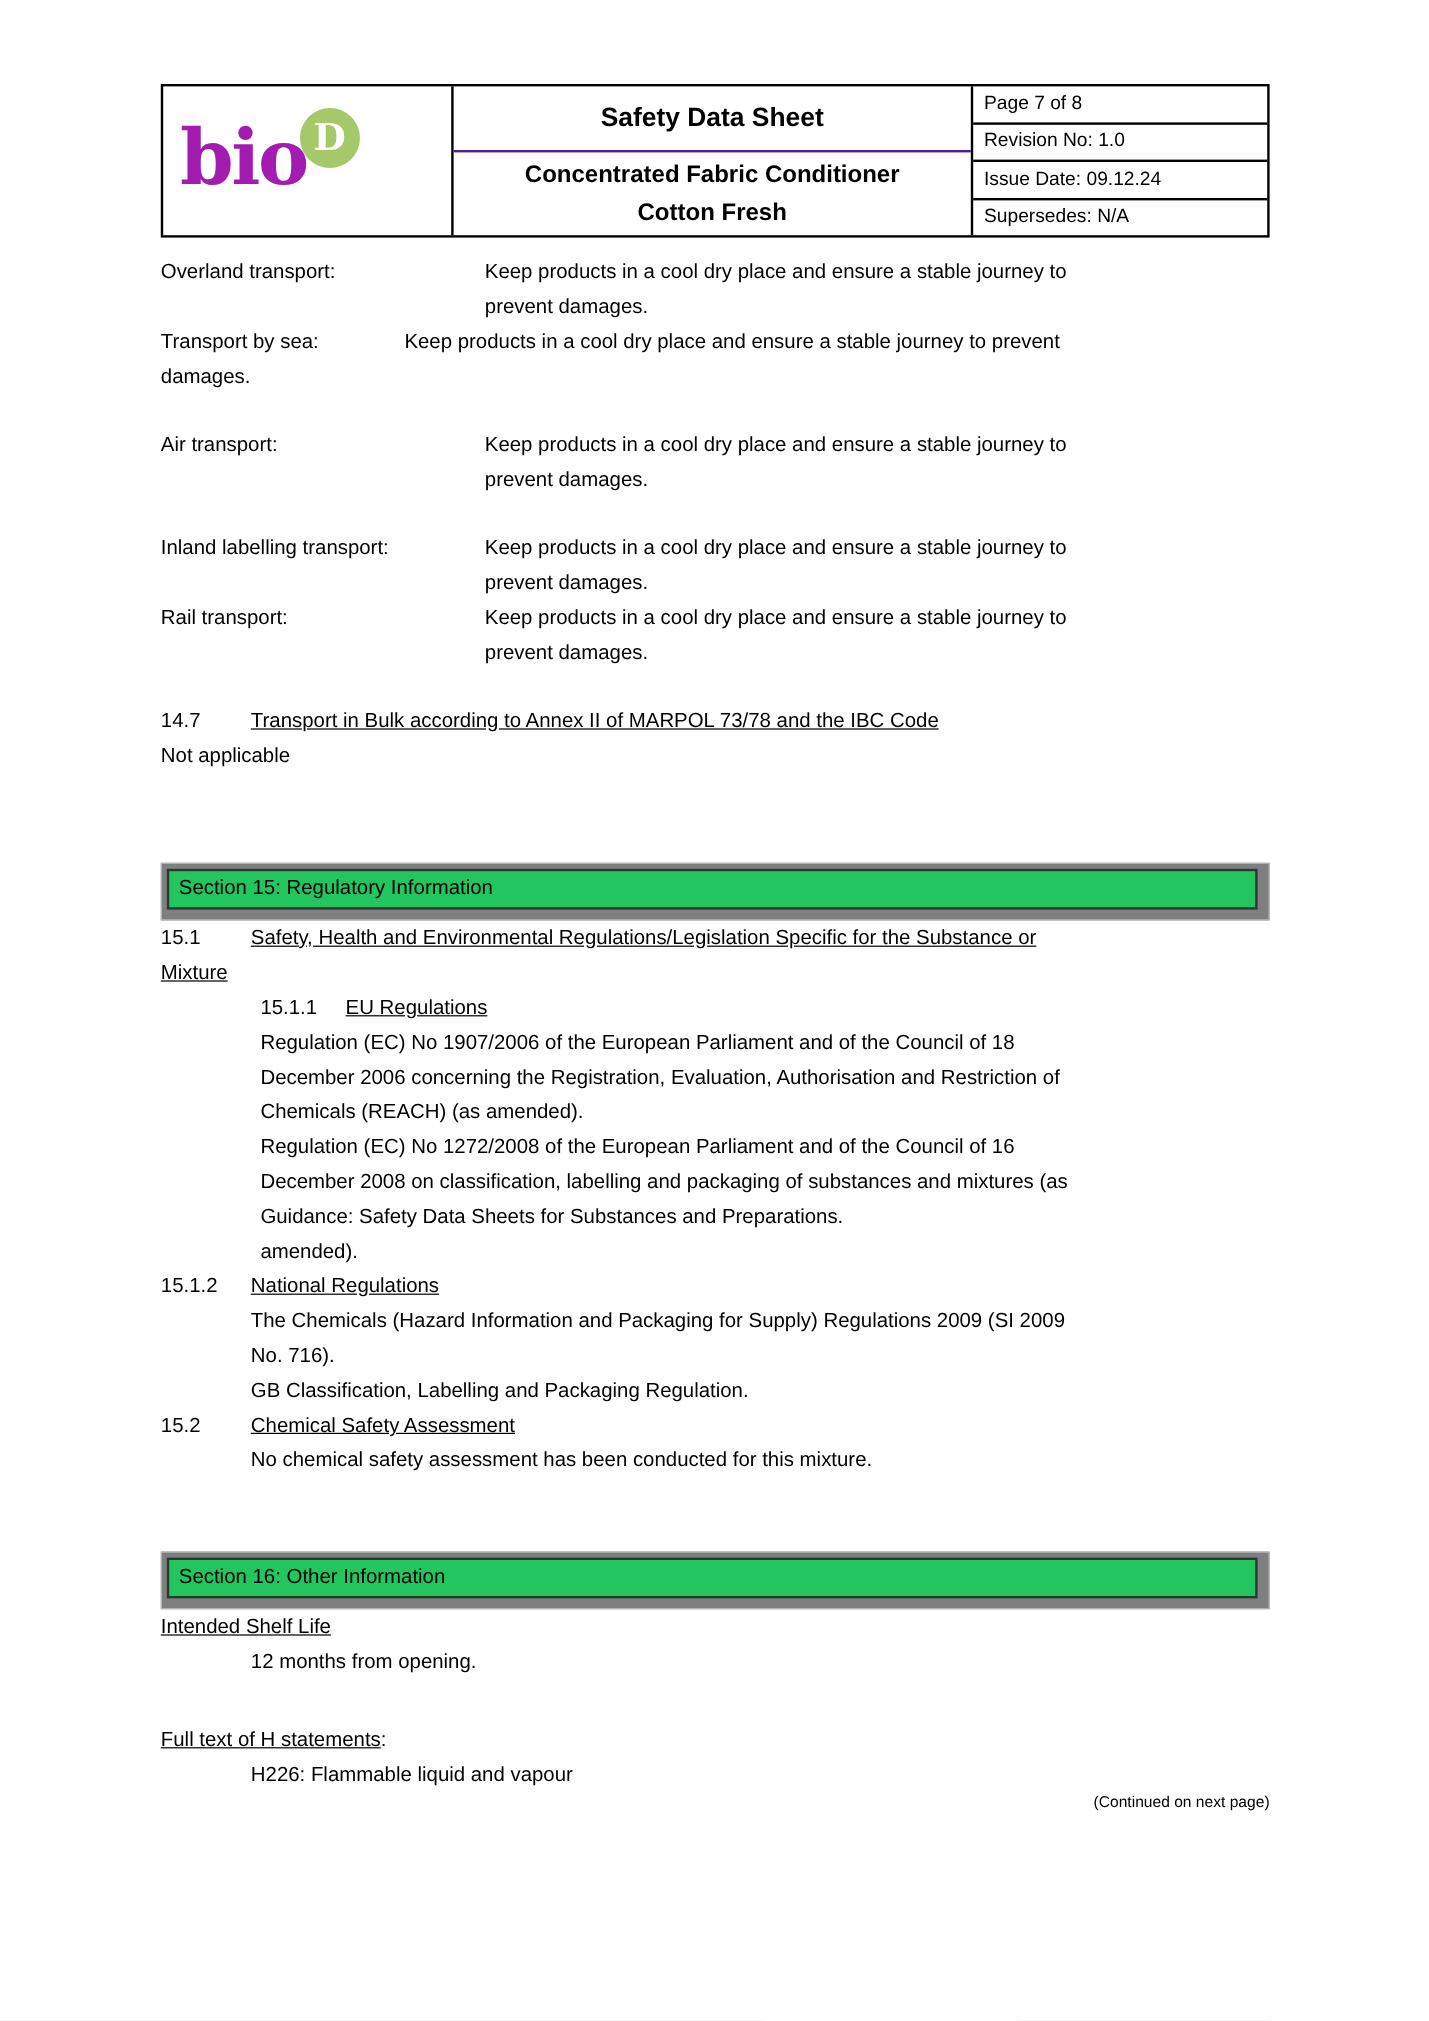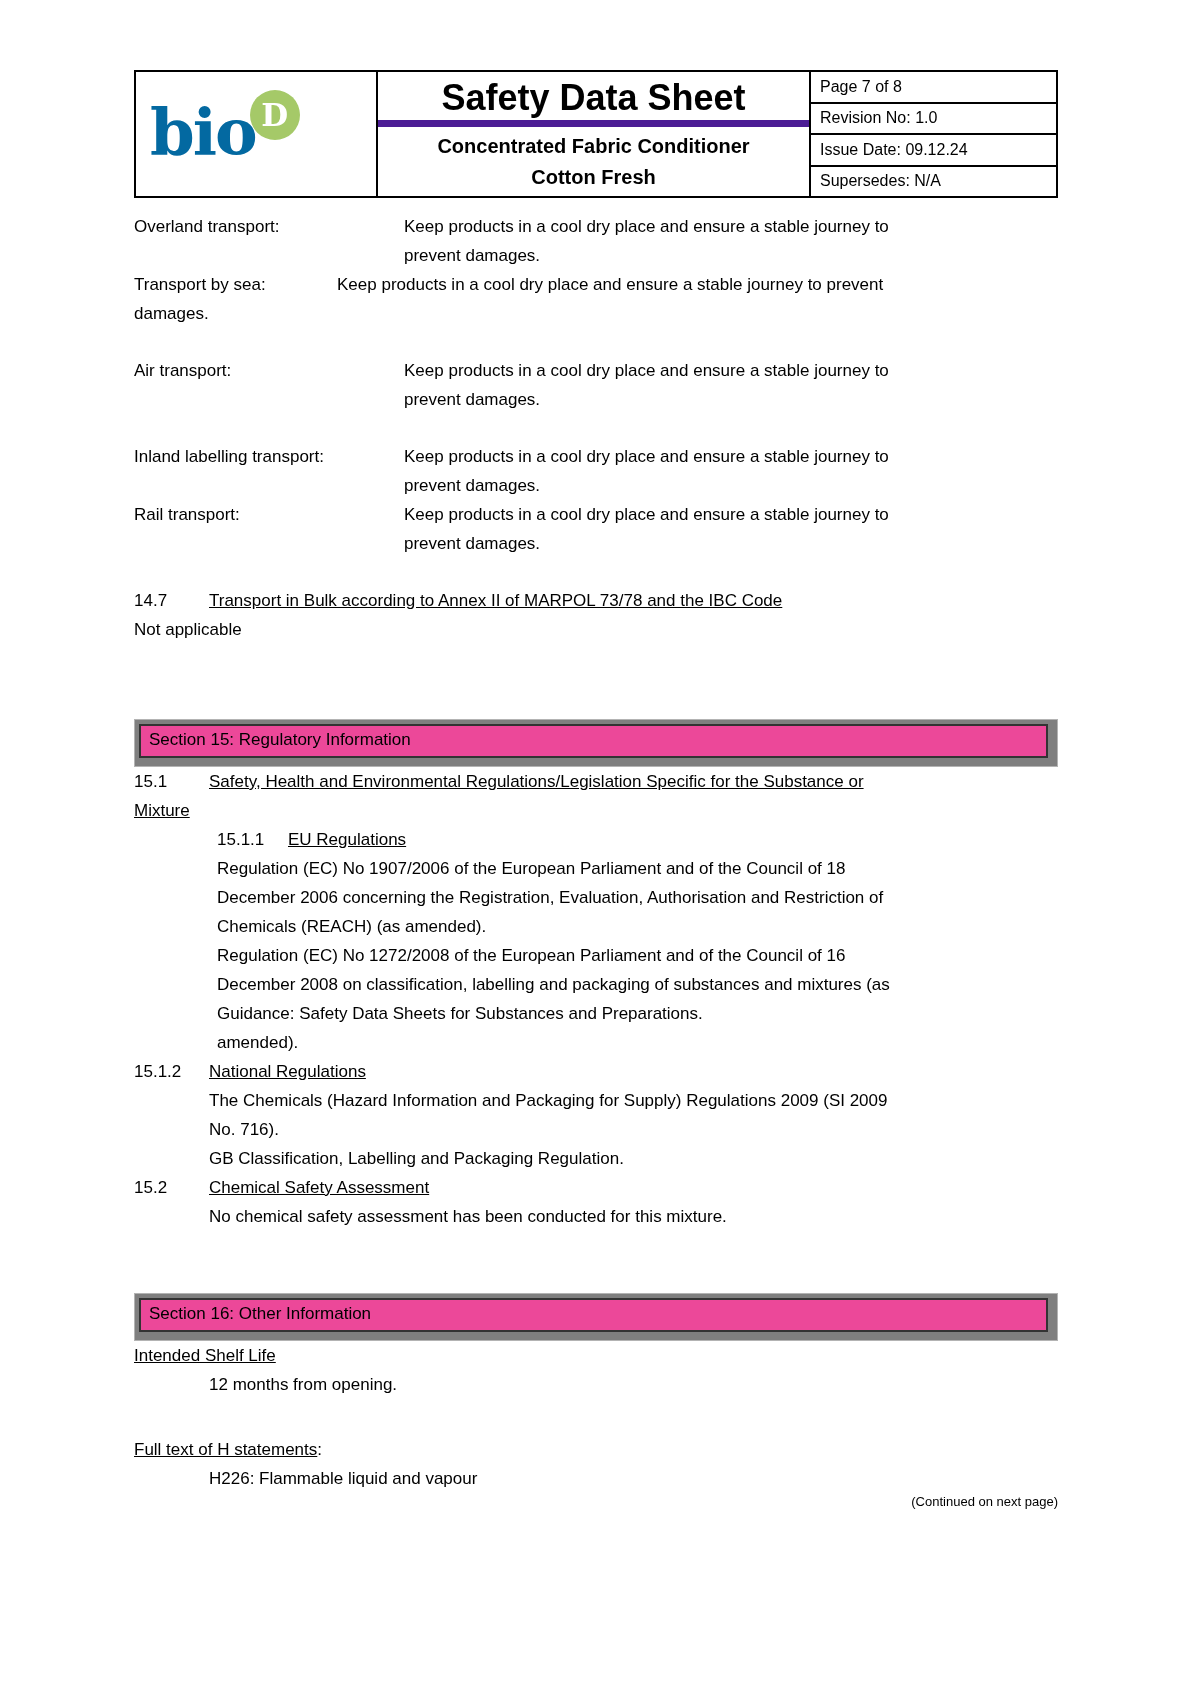--- a/index.html
+++ b/index.html
@@ -7,47 +7,47 @@
     width:1191px; height:1684px; background:#ffffff; margin:0 auto;
     font-family:"Liberation Sans", sans-serif; font-size:17px; color:#000;
     box-sizing:border-box; padding:70px 133px 0 134px; position:relative; overflow:hidden;
   }
   .line { line-height:29px; white-space:nowrap; }
   .u { text-decoration:underline; }
   
   .hdr { display:flex; border:2px solid #000; height:128px; box-sizing:border-box; }
   .hdr-logo-cell { width:240px; display:flex; align-items:center; padding-left:14px; box-sizing:border-box; }
   .logo { white-space:nowrap; line-height:1; }
-  .logo-bio { font-family:"DejaVu Serif", serif; font-weight:bold; font-size:64px; color:#0369a1; letter-spacing:-2px; }
+  .logo-bio { font-family:"DejaVu Serif", serif; font-weight:bold; font-size:64px; color:#a21caf; letter-spacing:-2px; }
   .logo-d {
     display:inline-block; width:50px; height:50px; border-radius:50%;
     background:#a5c968; color:#fff; text-align:center; line-height:50px;
     font-family:"DejaVu Serif", serif; font-weight:bold; font-size:31px;
     position:relative; top:-28px; margin-left:-6px;
   }
   .hdr-mid { width:435px; border-left:2px solid #000; border-right:2px solid #000; box-sizing:border-box; display:flex; flex-direction:column; }
-  .hdr-title { height:55px; line-height:52px; text-align:center; font-weight:bold; font-size:36px; border-bottom:7px solid #4c1d95; box-sizing:border-box; }
+  .hdr-title { height:55px; line-height:52px; text-align:center; font-weight:bold; font-size:22px; border-bottom:2px solid #4c1d95; box-sizing:border-box; }
   .hdr-product { flex:1; text-align:center; font-weight:bold; font-size:20px; line-height:31px; display:flex; flex-direction:column; justify-content:center; }
   .hdr-meta { flex:1; display:flex; flex-direction:column; }
   .meta-row { flex:1; padding-left:9px; font-size:16px; display:flex; align-items:center; border-top:2px solid #000; }
   .meta-row.first { border-top:none; }
   
   .transport { margin-top:14px; }
   .trow { display:grid; grid-template-columns:270px 1fr; }
   .trow .tlabel { line-height:29px; }
   .trow .tvalue div { line-height:29px; white-space:nowrap; }
   .sea-label { display:inline-block; width:203px; }
   .gap28 { height:28px; }
   .num { display:inline-block; width:75px; }
   .num-sub { display:inline-block; width:71px; }
   .ind75 { margin-left:75px; }
   .ind83 { margin-left:83px; }
   
   .banner { background:#7f7f7f; border:1px solid #b3b3b3; padding:4px 9px 8px 4px; }
-  .banner-inner { background:#ec4899; border:2px solid #333; padding:3px 8px 5px 8px; font-size:17px; line-height:22px; }
+  .banner-inner { background:#22c55e; border:2px solid #333; padding:3px 8px 5px 8px; font-size:17px; line-height:22px; }
   .banner15 { margin-top:75px; }
   .banner16 { margin-top:62px; }
   .after-banner { }
   .gap36 { height:36px; }
   .continued { font-size:13px; line-height:18px; text-align:right; }
 </style>
 </head>
 <body>
 
 <div class="page">

